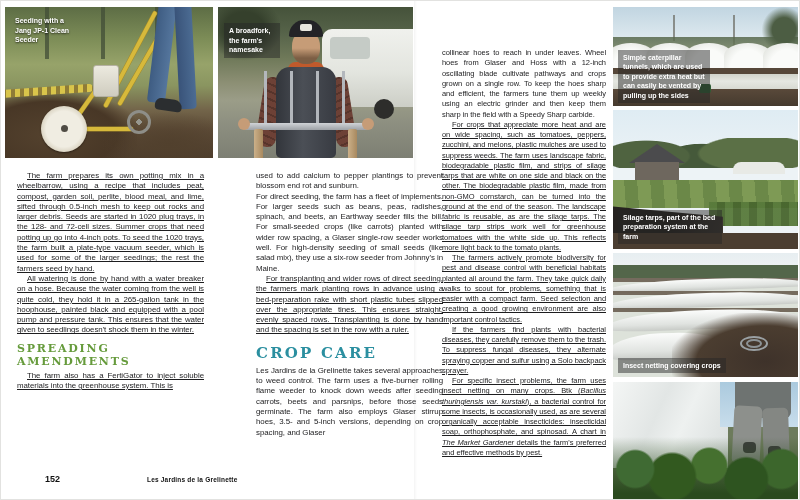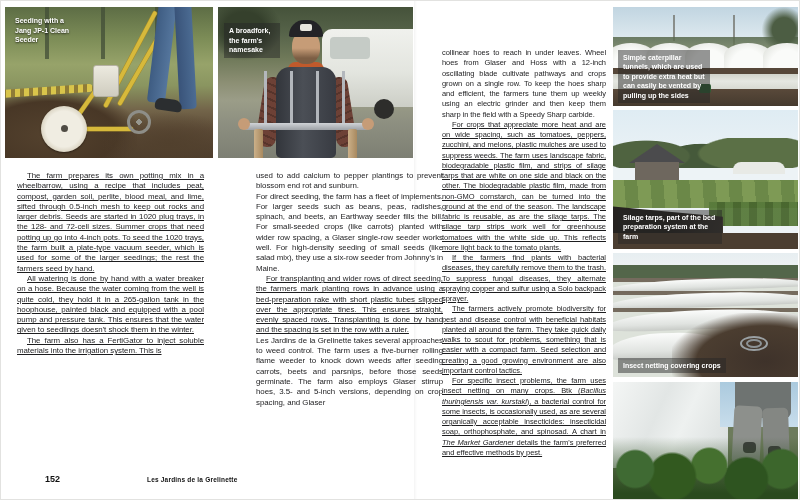--- a/index.html
+++ b/index.html
@@ -268,35 +268,37 @@
     <div class="sh p4-leg1"></div>
     <div class="sh p4-leg2"></div>
     <div class="sh p4-knee" style="left:70%;top:60px"></div>
     <div class="sh p4-knee" style="left:84%;top:64px"></div>
     <div class="sh p4-foliage"></div>
   </div>
 
   <div class="col col-left">
     <p class="indent">The farm prepares its own potting mix in a wheelbarrow, using a recipe that includes peat, compost, garden soil, perlite, blood meal, and lime, sifted through 0.5-inch mesh to keep out rocks and larger debris. Seeds are started in 1020 plug trays, in the 128- and 72-cell sizes. Summer crops that need potting up go into 4-inch pots. To seed the 1020 trays, the farm built a plate-type vacuum seeder, which is used for some of the larger seedings; the rest the farmers seed by hand.</p>
     <p class="indent">All watering is done by hand with a water breaker on a hose. Because the water coming from the well is quite cold, they hold it in a 265-gallon tank in the hoophouse, painted black and equipped with a pool pump and pressure tank. This ensures that the water given to seedlings doesn't shock them in the winter.</p>
-    <p class="indent">The farm also has a FertiGator to inject soluble materials into the irrigation system. This is</p>
+    <h3 class="h-green">SPREADING AMENDMENTS</h3>
+    <p class="indent">The farm also has a FertiGator to inject soluble materials into the greenhouse system. This is</p>
   </div>
 
   <div class="col col-middle">
     <p>used to add calcium to pepper plantings to prevent blossom end rot and sunburn.</p>
     <p>For direct seeding, the farm has a fleet of implements. For larger seeds such as beans, peas, radishes, spinach, and beets, an Earthway seeder fills the bill. For small-seeded crops (like carrots) planted with wider row spacing, a Glaser single-row seeder works well. For high-density seeding of small seeds (like salad mix), they use a six-row seeder from Johnny's in Maine.</p>
     <p class="indent">For transplanting and wider rows of direct seeding, the farmers mark planting rows in advance using a bed-preparation rake with short plastic tubes slipped over the appropriate tines. This ensures straight, evenly spaced rows. Transplanting is done by hand and the spacing is set in the row with a ruler.</p>
+    <h2 class="h-teal">CROP CARE</h2>
     <p>Les Jardins de la Grelinette takes several approaches to weed control. The farm uses a five-burner rolling flame weeder to knock down weeds after seeding carrots, beets and parsnips, before those seeds germinate. The farm also employs Glaser stirrup hoes, 3.5- and 5-inch versions, depending on crop spacing, and Glaser</p>
   </div>
 
   <div class="col col-right">
     <p>collinear hoes to reach in under leaves. Wheel hoes from Glaser and Hoss with a 12-inch oscillating blade cultivate pathways and crops grown on a single row. To keep the hoes sharp and efficient, the farmers tune them up weekly using an electric grinder and then keep them sharp in the field with a Speedy Sharp carbide.</p>
     <p class="indent">For crops that appreciate more heat and are on wide spacing, such as tomatoes, peppers, zucchini, and melons, plastic mulches are used to suppress weeds. The farm uses landscape fabric, biodegradable plastic film, and strips of silage tarps that are white on one side and black on the other. The biodegradable plastic film, made from non-GMO cornstarch, can be turned into the ground at the end of the season. The landscape fabric is reusable, as are the silage tarps. The silage tarp strips work well for greenhouse tomatoes with the white side up. This reflects more light back to the tomato plants.</p>
+    <p class="indent">The farmers actively promote biodiversity for pest and disease control with beneficial habitats planted all around the farm. They take quick daily walks to scout for problems, something that is easier with a compact farm. Seed selection and creating a good growing environment are also important control tactics.</p>
     <p class="indent">If the farmers find plants with bacterial diseases, they carefully remove them to the trash. To suppress fungal diseases, they alternate spraying copper and sulfur using a Solo backpack sprayer.</p>
-    <p class="indent">The farmers actively promote biodiversity for pest and disease control with beneficial habitats planted all around the farm. They take quick daily walks to scout for problems, something that is easier with a compact farm. Seed selection and creating a good growing environment are also important control tactics.</p>
     <p class="indent"><span>For specific insect problems, the farm uses insect netting on many crops. Btk (</span><i>Bacillus thuringiensis var. kurstaki</i><span>), a bacterial control for some insects, is occasionally used, as are several organically acceptable insecticides: insecticidal soap, orthophosphate, and spinosad. A chart in </span><i>The Market Gardener</i><span> details the farm's preferred and effective methods by pest.</span></p>
   </div>
 
   <div class="gutter"></div>
 
   <span class="folio">152</span>
   <span class="running">Les Jardins de la Grelinette</span>
 </div>
 
 </body></html>

